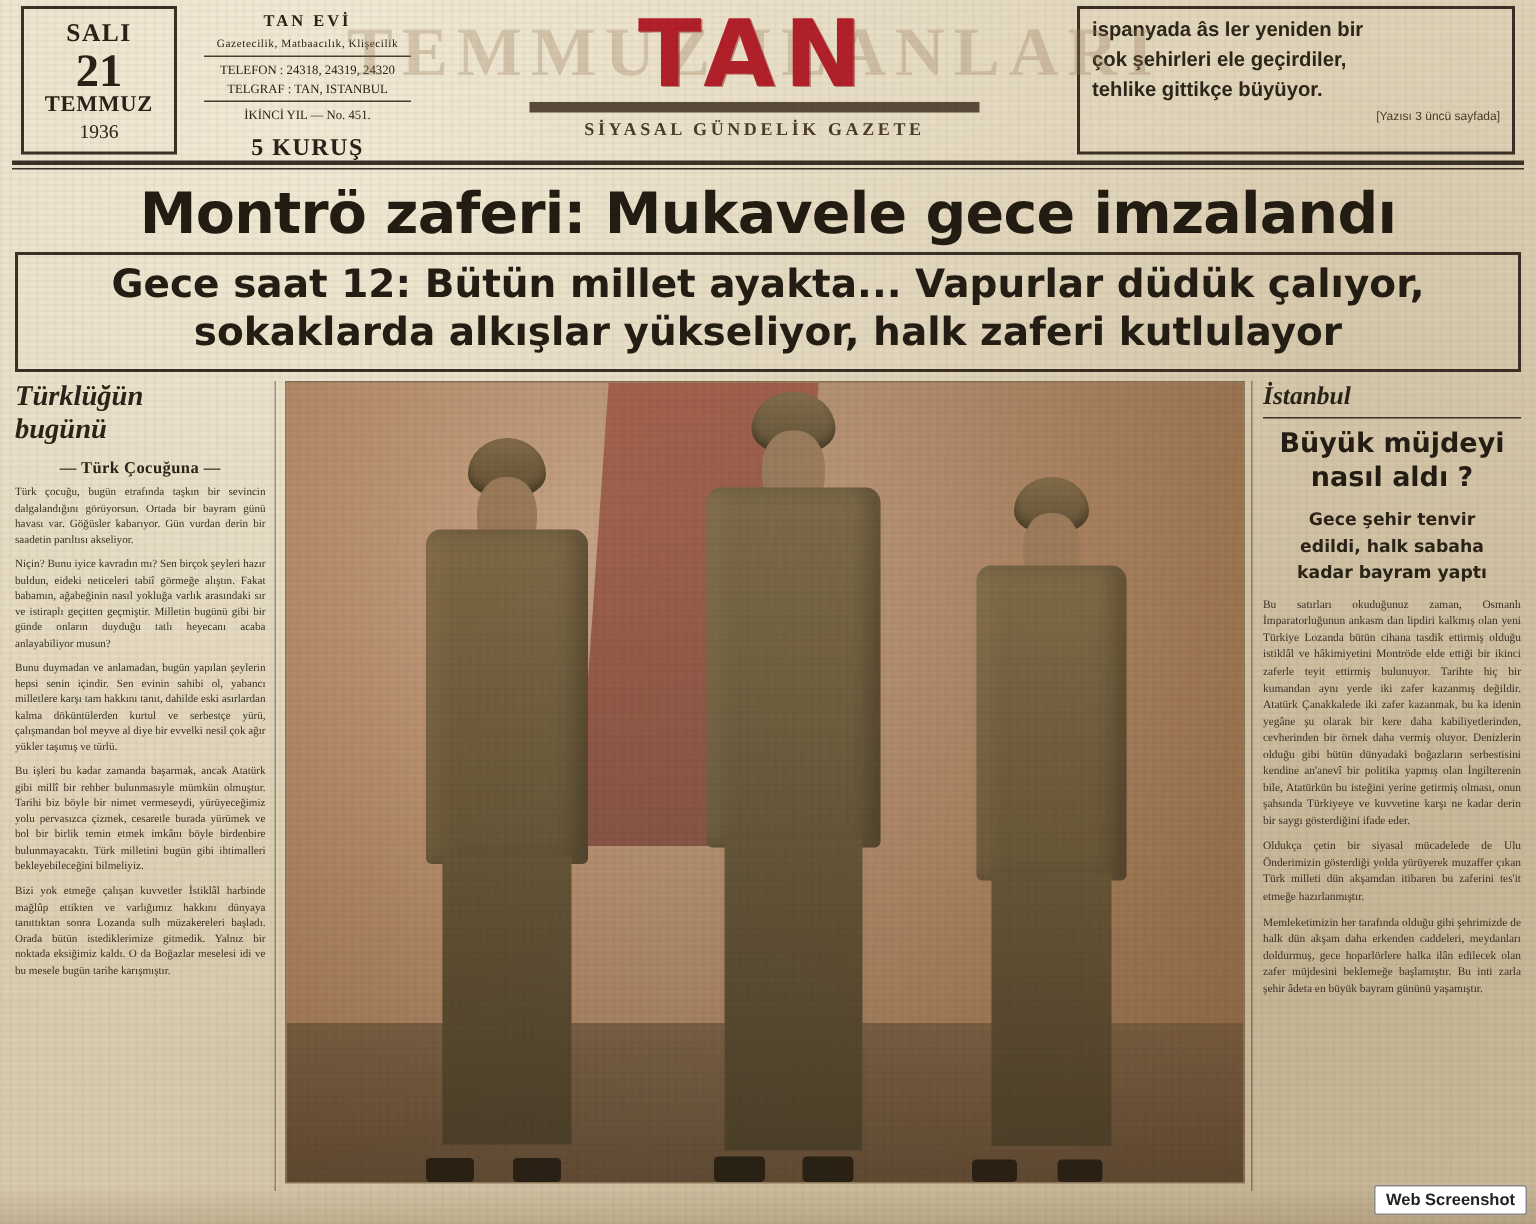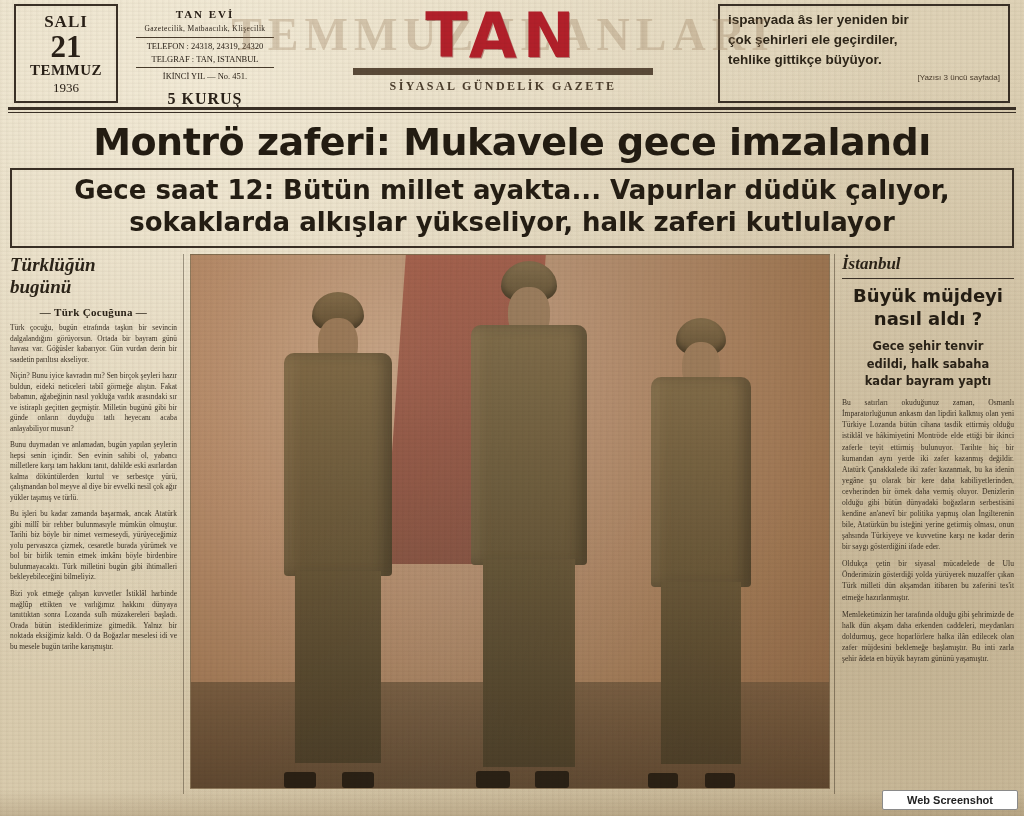--- a/index.html
+++ b/index.html
@@ -180,21 +180,21 @@
   }
   .fig .boot{
     position:absolute;bottom:0;background:#2e2417;border-radius:3px;
   }
 
   
   .badge{
     position:absolute;right:6px;bottom:6px;
     background:#ffffff;border:1px solid #8a8a8a;
     font-family:"Liberation Sans", sans-serif;font-size:11px;font-weight:bold;
-    color:#222;padding:3px 24px;border-radius:2px;
+    color:#222;padding:3px 7px;border-radius:2px;
   }
   .bottom-fade{
     position:absolute;left:0;right:0;bottom:0;height:26px;
     background:linear-gradient(rgba(0,0,0,0), rgba(120,95,60,.22));
     pointer-events:none;
   }
 </style>
 </head>
 <body>
 

